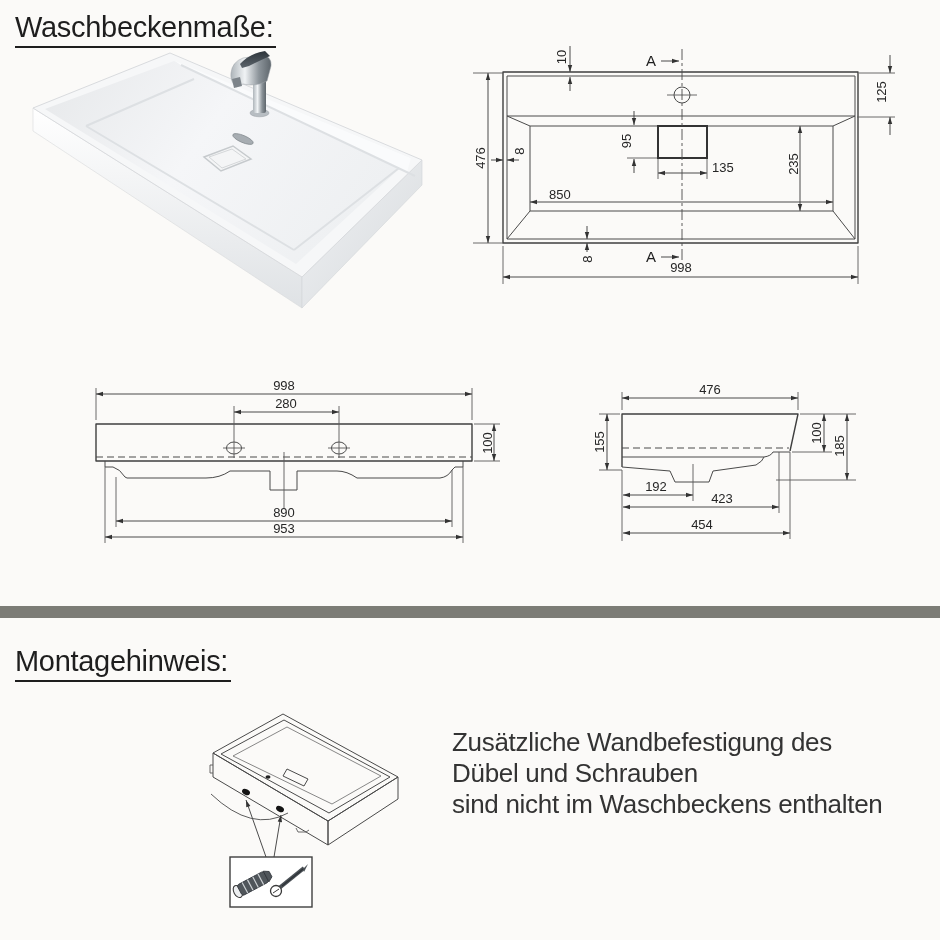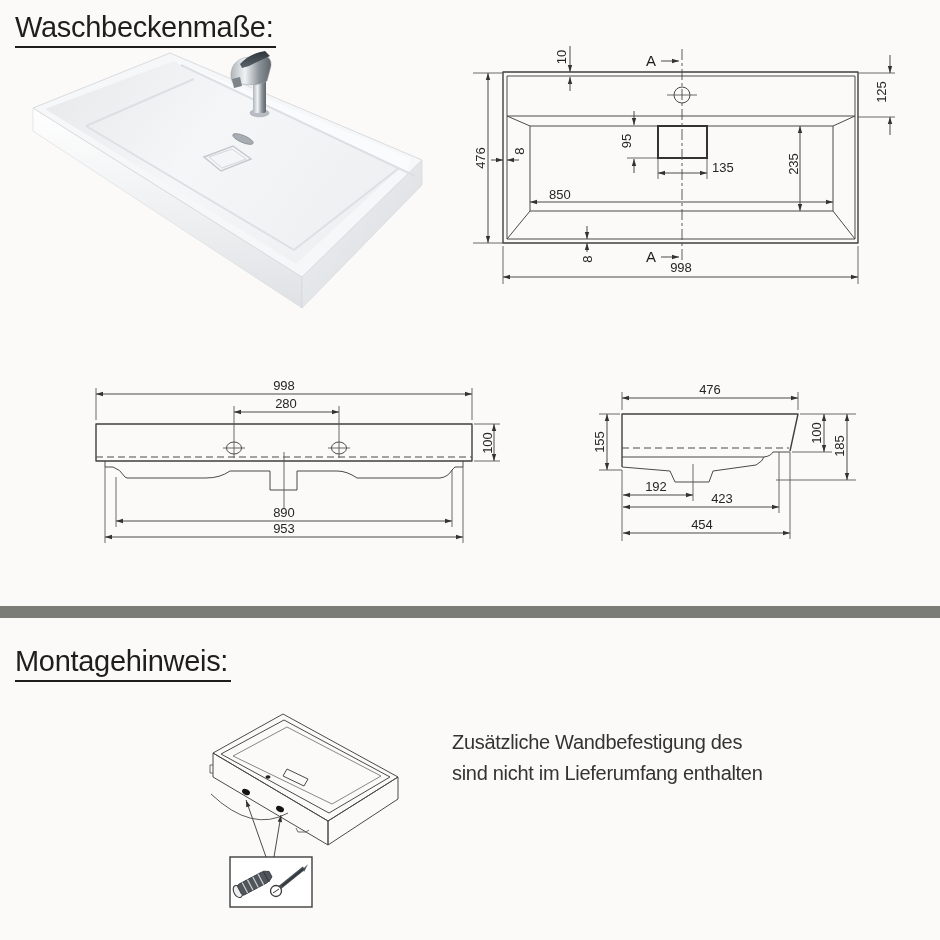--- a/index.html
+++ b/index.html
@@ -4,21 +4,21 @@
 <style>
   html,body{margin:0;padding:0;background:#fbfaf8;}
   .page{position:relative;width:940px;height:940px;background:#fbfaf8;
         font-family:"Liberation Sans",sans-serif;overflow:hidden;}
   .heading{position:absolute;display:inline-block;font-size:29px;font-weight:400;
            color:#1e1e1e;letter-spacing:-0.3px;border-bottom:2px solid #1e1e1e;
            padding:0 3px 2px 0;}
   #heading-dimensions{left:15px;top:11px;}
   #heading-mounting{left:15px;top:628px;margin-top:17px;}
   .divider{position:absolute;left:0;top:606px;width:940px;height:12px;background:#7c7c76;}
-  .note{position:absolute;left:452px;top:727px;width:480px;font-size:20px;
+  .note{position:absolute;left:452px;top:727px;width:480px;font-size:26px;
         line-height:31px;color:#333;letter-spacing:-0.3px;}
   svg.drawings{position:absolute;left:0;top:0;width:940px;height:940px;}
   
   .ln{stroke:#3f3f3f;stroke-width:1.4;fill:none;stroke-linejoin:round;}
   .ln2{stroke:#4a4a4a;stroke-width:1;fill:none;stroke-linejoin:round;}
   .soft{stroke:#dde0e3;stroke-width:2;fill:none;}
   .dimln{stroke:#4b4b4b;stroke-width:1;fill:none;}
   .ext{stroke:#5a5a5a;stroke-width:0.9;fill:none;}
   .dash{stroke-dasharray:7 4;}
   .cl{stroke:#4b4b4b;stroke-width:0.9;fill:none;stroke-dasharray:11 3 3 3;}
@@ -327,16 +327,17 @@
         <polygon points="281,815 277.6791404564318,821.5430796947533 282.0192737212932,822.2664352388967" fill="#333"></polygon>
       </g>
   </svg>
 
   <div class="divider"></div>
 
   <span class="heading" id="heading-mounting">Montagehinweis:</span>
 
   <div class="note">
     <div>Zusätzliche Wandbefestigung des</div>
-    <div>sind nicht im Lieferumfang enthalten</div>
+    <div>Dübel  und Schrauben</div>
+    <div>sind nicht im Waschbeckens enthalten</div>
   </div>
 
 </div>
 
 </body></html>

